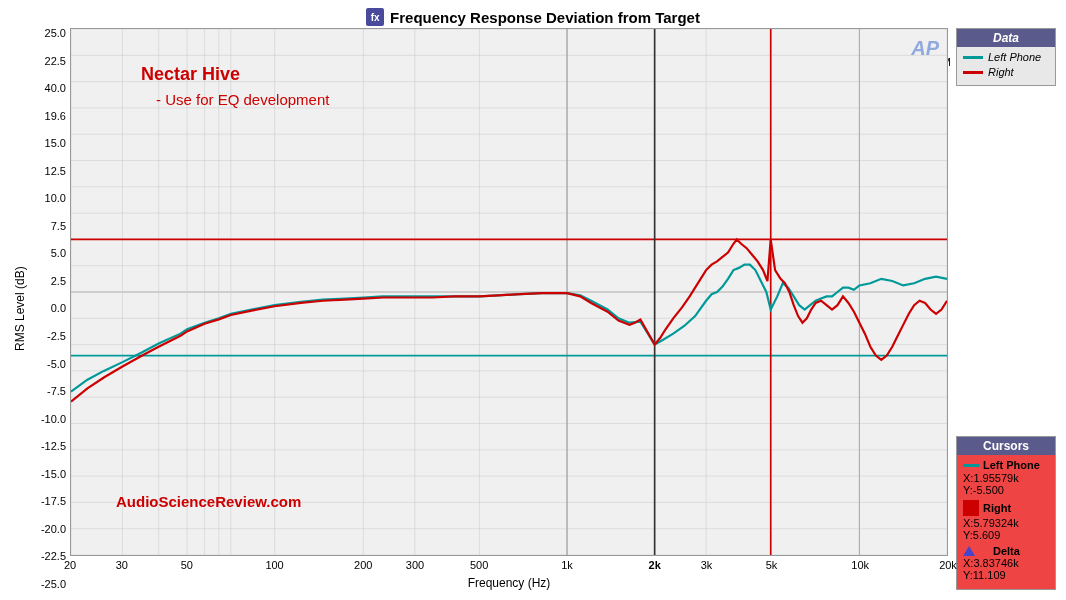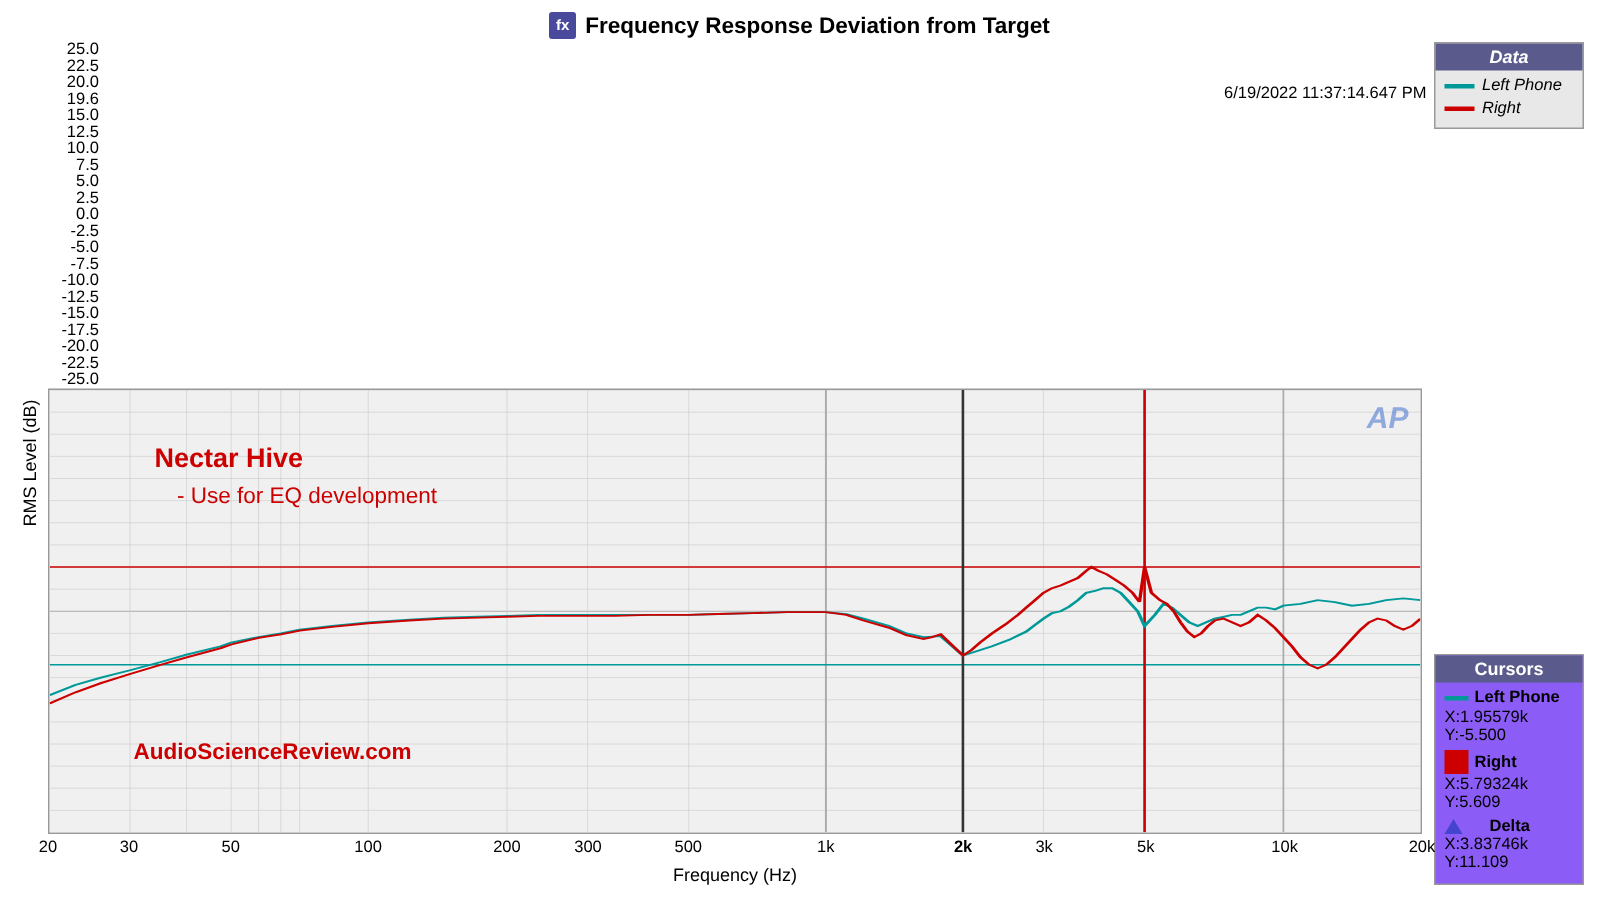--- a/index.html
+++ b/index.html
@@ -55,21 +55,21 @@
       font-size: 12px;
       color: #000;
       display: flex;
       align-items: center;
       justify-content: center;
       width: 20px;
       margin-right: 2px;
     }
     .chart-with-yaxis {
       display: flex;
-      flex-direction: column;
+      flex-direction: row;
       flex: 1;
       justify-content: flex-end;
     }
     .y-labels {
       display: flex;
       flex-direction: column;
       justify-content: space-between;
       width: 38px;
       text-align: right;
       padding-right: 4px;
@@ -113,21 +113,21 @@
       align-items: center;
       gap: 5px;
       font-size: 11px;
       margin-bottom: 3px;
     }
     .legend-color {
       width: 20px;
       height: 3px;
     }
     .cursor-box {
-      background: #8b5cf6;
+      background: #ef4444;
       border: 1px solid #999;
       padding: 4px 6px;
       font-size: 11px;
     }
     .cursor-title {
       font-size: 12px;
       font-weight: bold;
       text-align: center;
       background: #5a5a8c;
       color: white;
@@ -179,21 +179,21 @@
     .annotation-sub {
       position: absolute;
       top: 62px;
       left: 85px;
       font-size: 15px;
       color: #cc0000;
     }
     .annotation-bottom {
       position: absolute;
       bottom: 45px;
-      left: 56px;
+      left: 45px;
       font-size: 15px;
       font-weight: bold;
       color: #cc0000;
     }
     .ap-logo {
       position: absolute;
       top: 8px;
       right: 8px;
       font-size: 20px;
       color: #3366cc;
@@ -216,21 +216,21 @@
 
     <div class="chart-area">
 
       <div class="y-axis-label">RMS Level (dB)</div>
 
       <div class="chart-with-yaxis">
 
         <div class="y-labels">
           <span>25.0</span>
           <span>22.5</span>
-          <span>20.0</span>
+          <span>40.0</span>
           <span>19.6</span>
           <span>15.0</span>
           <span>12.5</span>
           <span>10.0</span>
           <span>7.5</span>
           <span>5.0</span>
           <span>2.5</span>
           <span>0.0</span>
           <span>-2.5</span>
           <span>-5.0</span>

